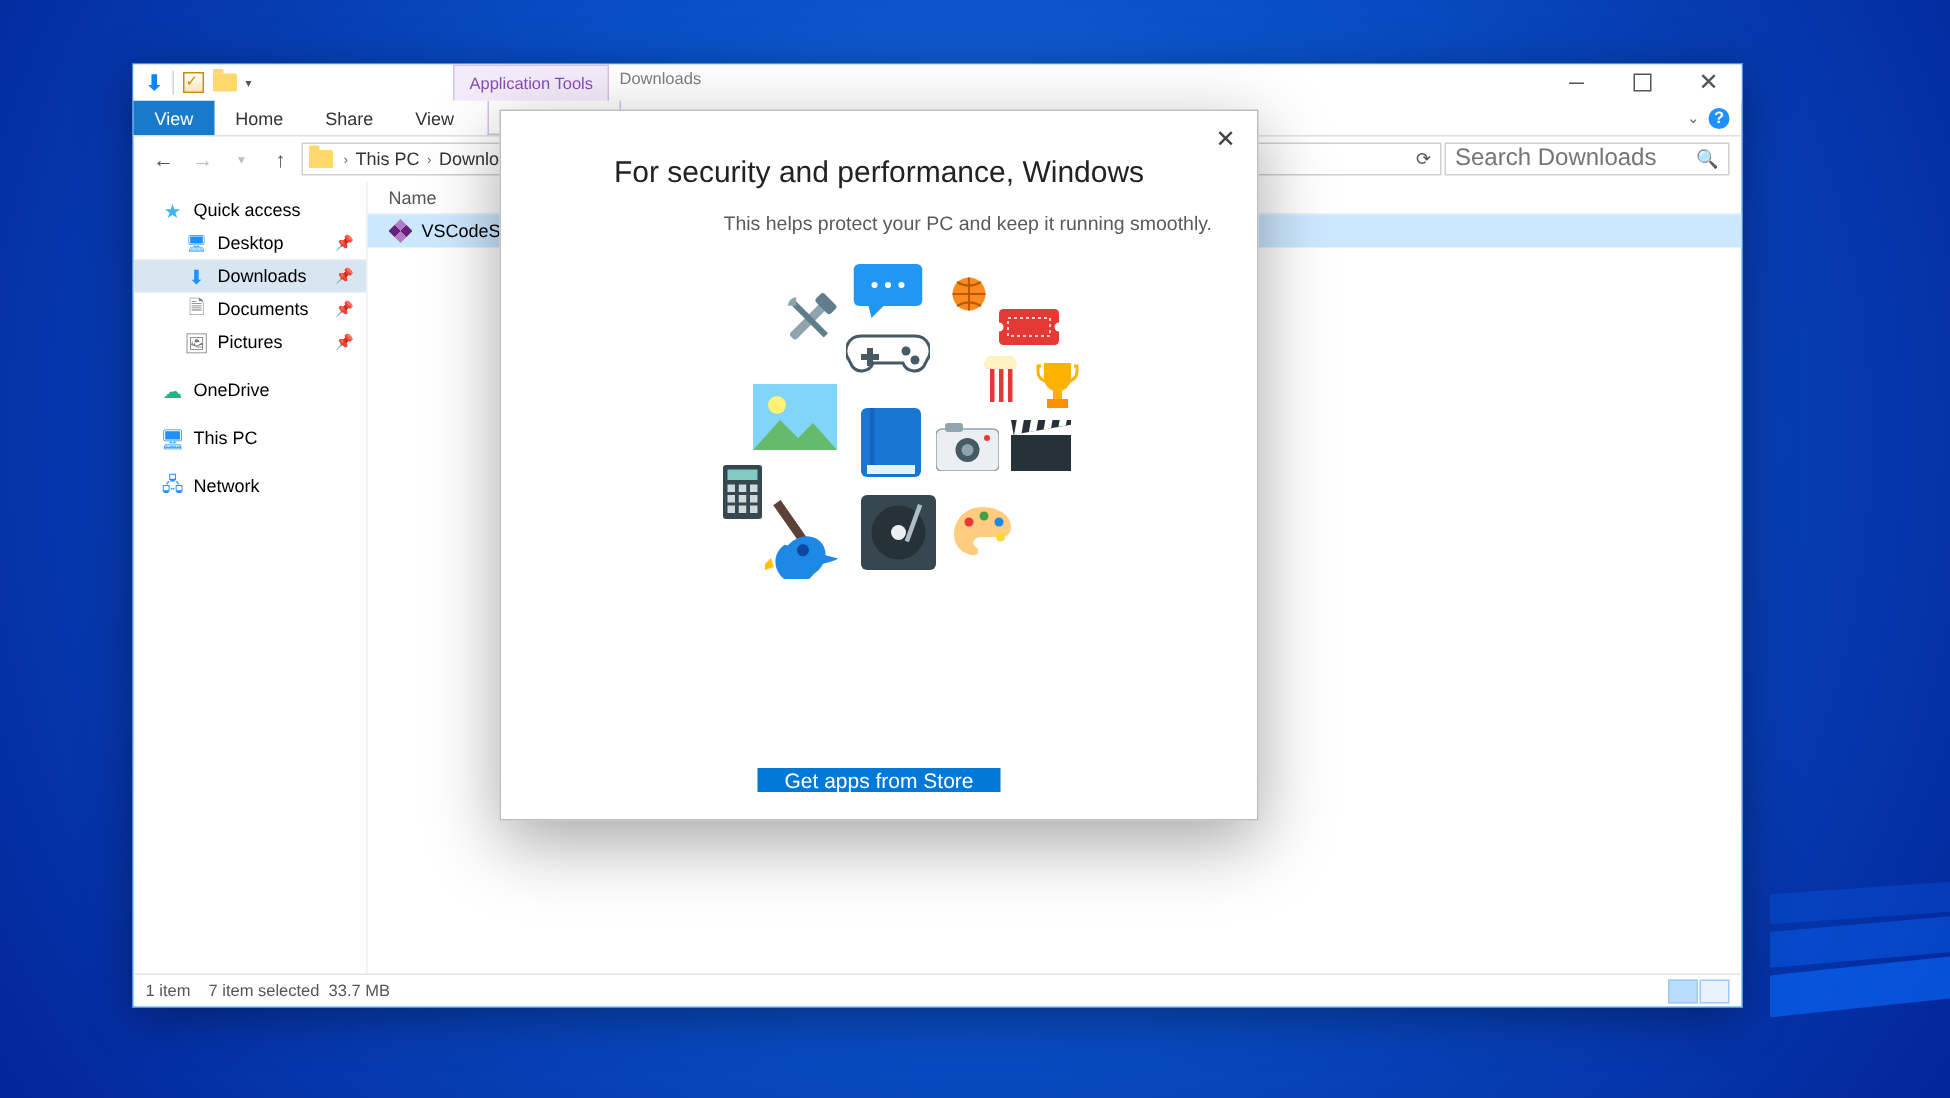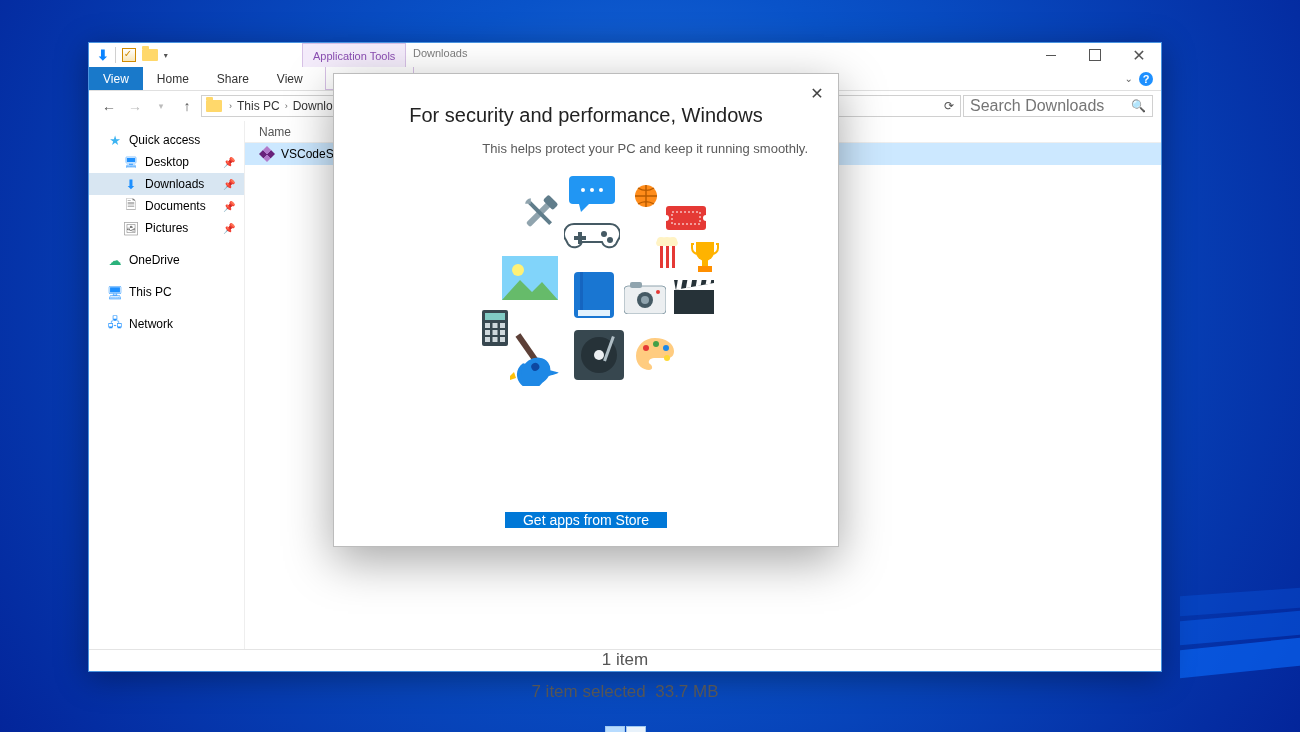--- a/index.html
+++ b/index.html
@@ -80,21 +80,21 @@
   .ico.net{color:#1e90ff;}
 
   .content{ flex:1; position:relative; display:flex; flex-direction:column;}
   .col-header{ height:22px; border-bottom:1px solid #eee; display:flex; align-items:center; font-size:12px; color:#555; padding-left:14px;}
   .file-row{ height:22px; display:flex; align-items:center; padding-left:14px; font-size:12px; gap:6px;}
   .file-row.selected{ background:#cce8ff;}
   .vs-icon{ width:16px; height:16px; display:inline-block; position:relative;}
   .vs-icon:before{content:"";position:absolute;inset:0;background:conic-gradient(from 45deg,#68217a 0 25%,#b179c9 0 50%,#68217a 0 75%,#b179c9 0);clip-path:polygon(50% 0,100% 50%,50% 100%,0 50%);}
 
   
-  .statusbar{ height:22px; border-top:1px solid #e4e4e4; display:flex; align-items:center; font-size:17px; color:#555; padding:0 8px; gap:12px;flex-direction:column;}
+  .statusbar{ height:22px; border-top:1px solid #e4e4e4; display:flex; align-items:center; font-size:11px; color:#555; padding:0 8px; gap:12px;}
   .statusbar .spacer{flex:1;}
   .view-toggle{display:flex;gap:1px;}
   .view-toggle span{width:20px;height:16px;border:1px solid #a0c8f0;background:#e8f2fb;display:inline-block;}
   .view-toggle span.active{background:#b8dcff;}
 
   
   .dialog{
     position:absolute; left:333px; top:73px; width:506px; height:474px;
     background:#fff; border:1px solid #bcbcbc; box-shadow:0 14px 44px rgba(0,0,0,.35);
     display:flex; flex-direction:column; padding:28px 30px 18px;

